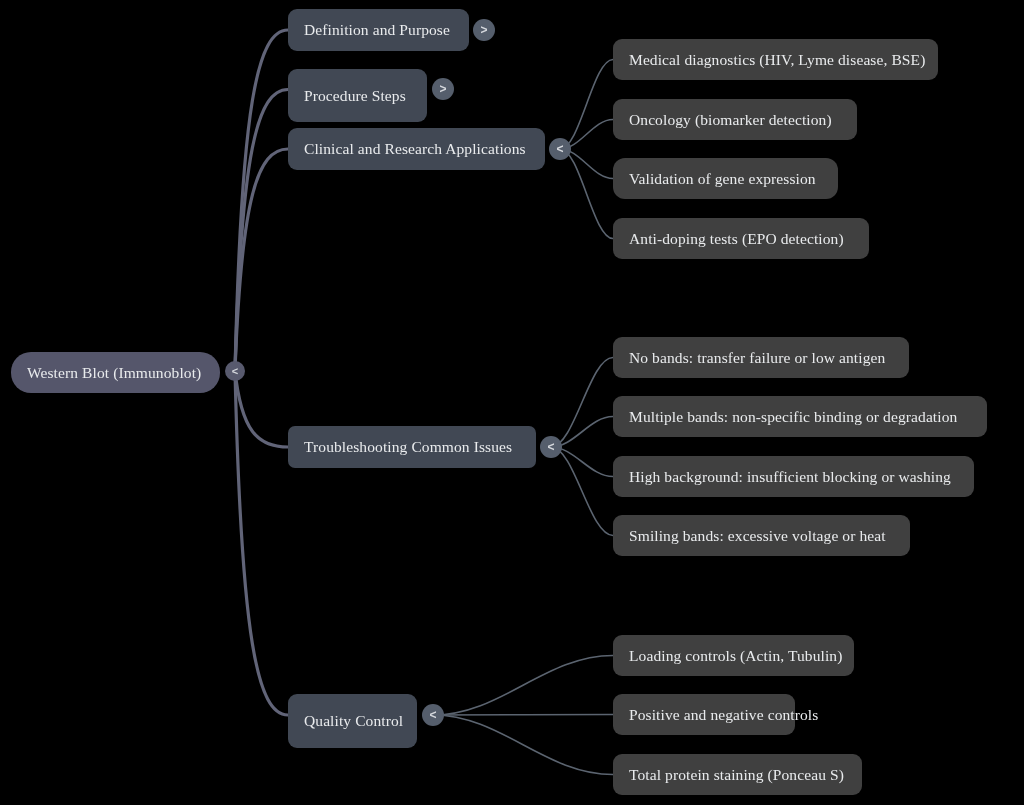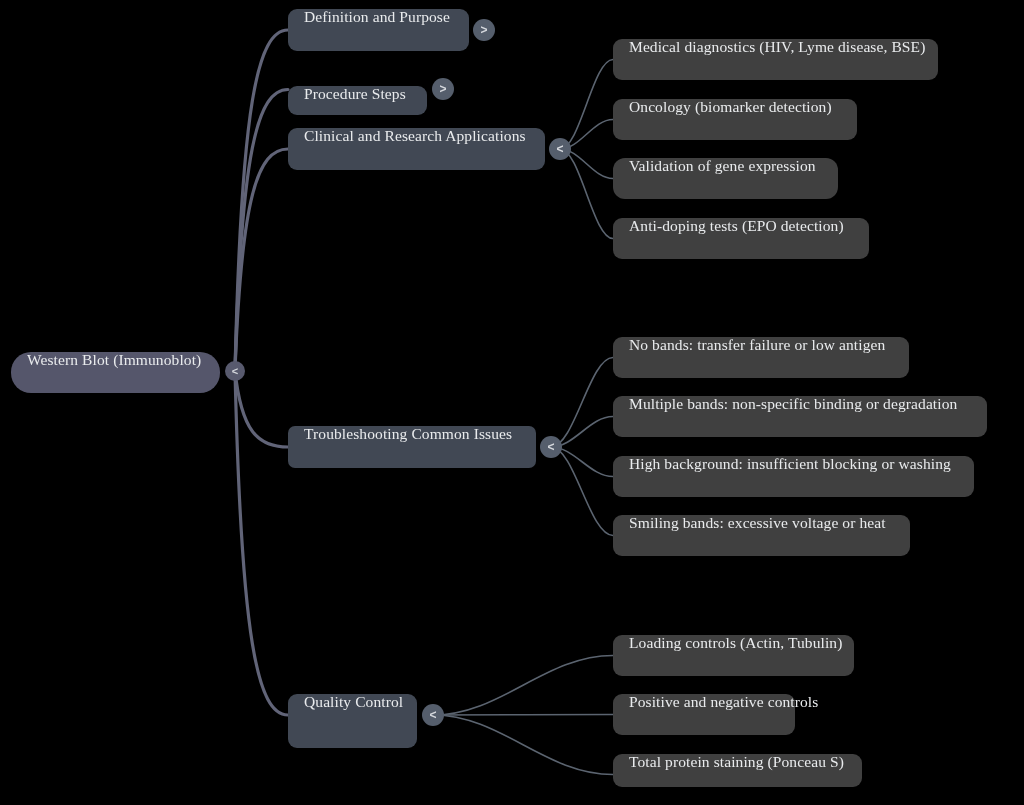--- a/index.html
+++ b/index.html
@@ -25,21 +25,21 @@
     left: 0;
     top: 0;
     width: 1024px;
     height: 805px;
     pointer-events: none;
   }
   .node {
     position: absolute;
     box-sizing: border-box;
     display: flex;
-    align-items: flex-start;
+    align-items: center;
     border-radius: 9px;
     padding: 0 16px;
     white-space: nowrap;
     color: #e9ebed;
     font-size: 15.5px;
     line-height: 1;
     letter-spacing: 0.1px;
   }
   .node.root {
     background: #55566b;
@@ -108,21 +108,21 @@
       </div>
       <div class="toggle root-toggle" style="left: 225px; top: 361px;">
         <span>&lt;</span>
       </div>
       <div class="node branch" style="left: 288px; top: 9px; width: 181px; height: 42px;">
         <span class="node-label">Definition and Purpose</span>
       </div>
       <div class="toggle" style="left: 473px; top: 19px;">
         <span>&gt;</span>
       </div>
-      <div class="node branch" style="left: 288px; top: 86px; width: 139px; height: 29px;">
+      <div class="node branch" style="left: 288px; top: 69px; width: 139px; height: 53px;">
         <span class="node-label">Procedure Steps</span>
       </div>
       <div class="toggle" style="left: 432px; top: 78px;">
         <span>&gt;</span>
       </div>
       <div class="node branch" style="left: 288px; top: 128px; width: 257px; height: 42px;">
         <span class="node-label">Clinical and Research Applications</span>
       </div>
       <div class="toggle" style="left: 549px; top: 138px;">
         <span>&lt;</span>
@@ -162,17 +162,17 @@
       </div>
       <div class="toggle" style="left: 422px; top: 704px;">
         <span>&lt;</span>
       </div>
       <div class="node leaf" style="left: 613px; top: 635px; width: 241px; height: 41px;">
         <span class="node-label">Loading controls (Actin, Tubulin)</span>
       </div>
       <div class="node leaf" style="left: 613px; top: 694px; width: 182px; height: 41px;">
         <span class="node-label">Positive and negative controls</span>
       </div>
-      <div class="node leaf" style="left: 613px; top: 754px; width: 249px; height: 33px;">
+      <div class="node leaf" style="left: 613px; top: 754px; width: 249px; height: 41px;">
         <span class="node-label">Total protein staining (Ponceau S)</span>
       </div>
     </div>
 </div>
 
 </body></html>

